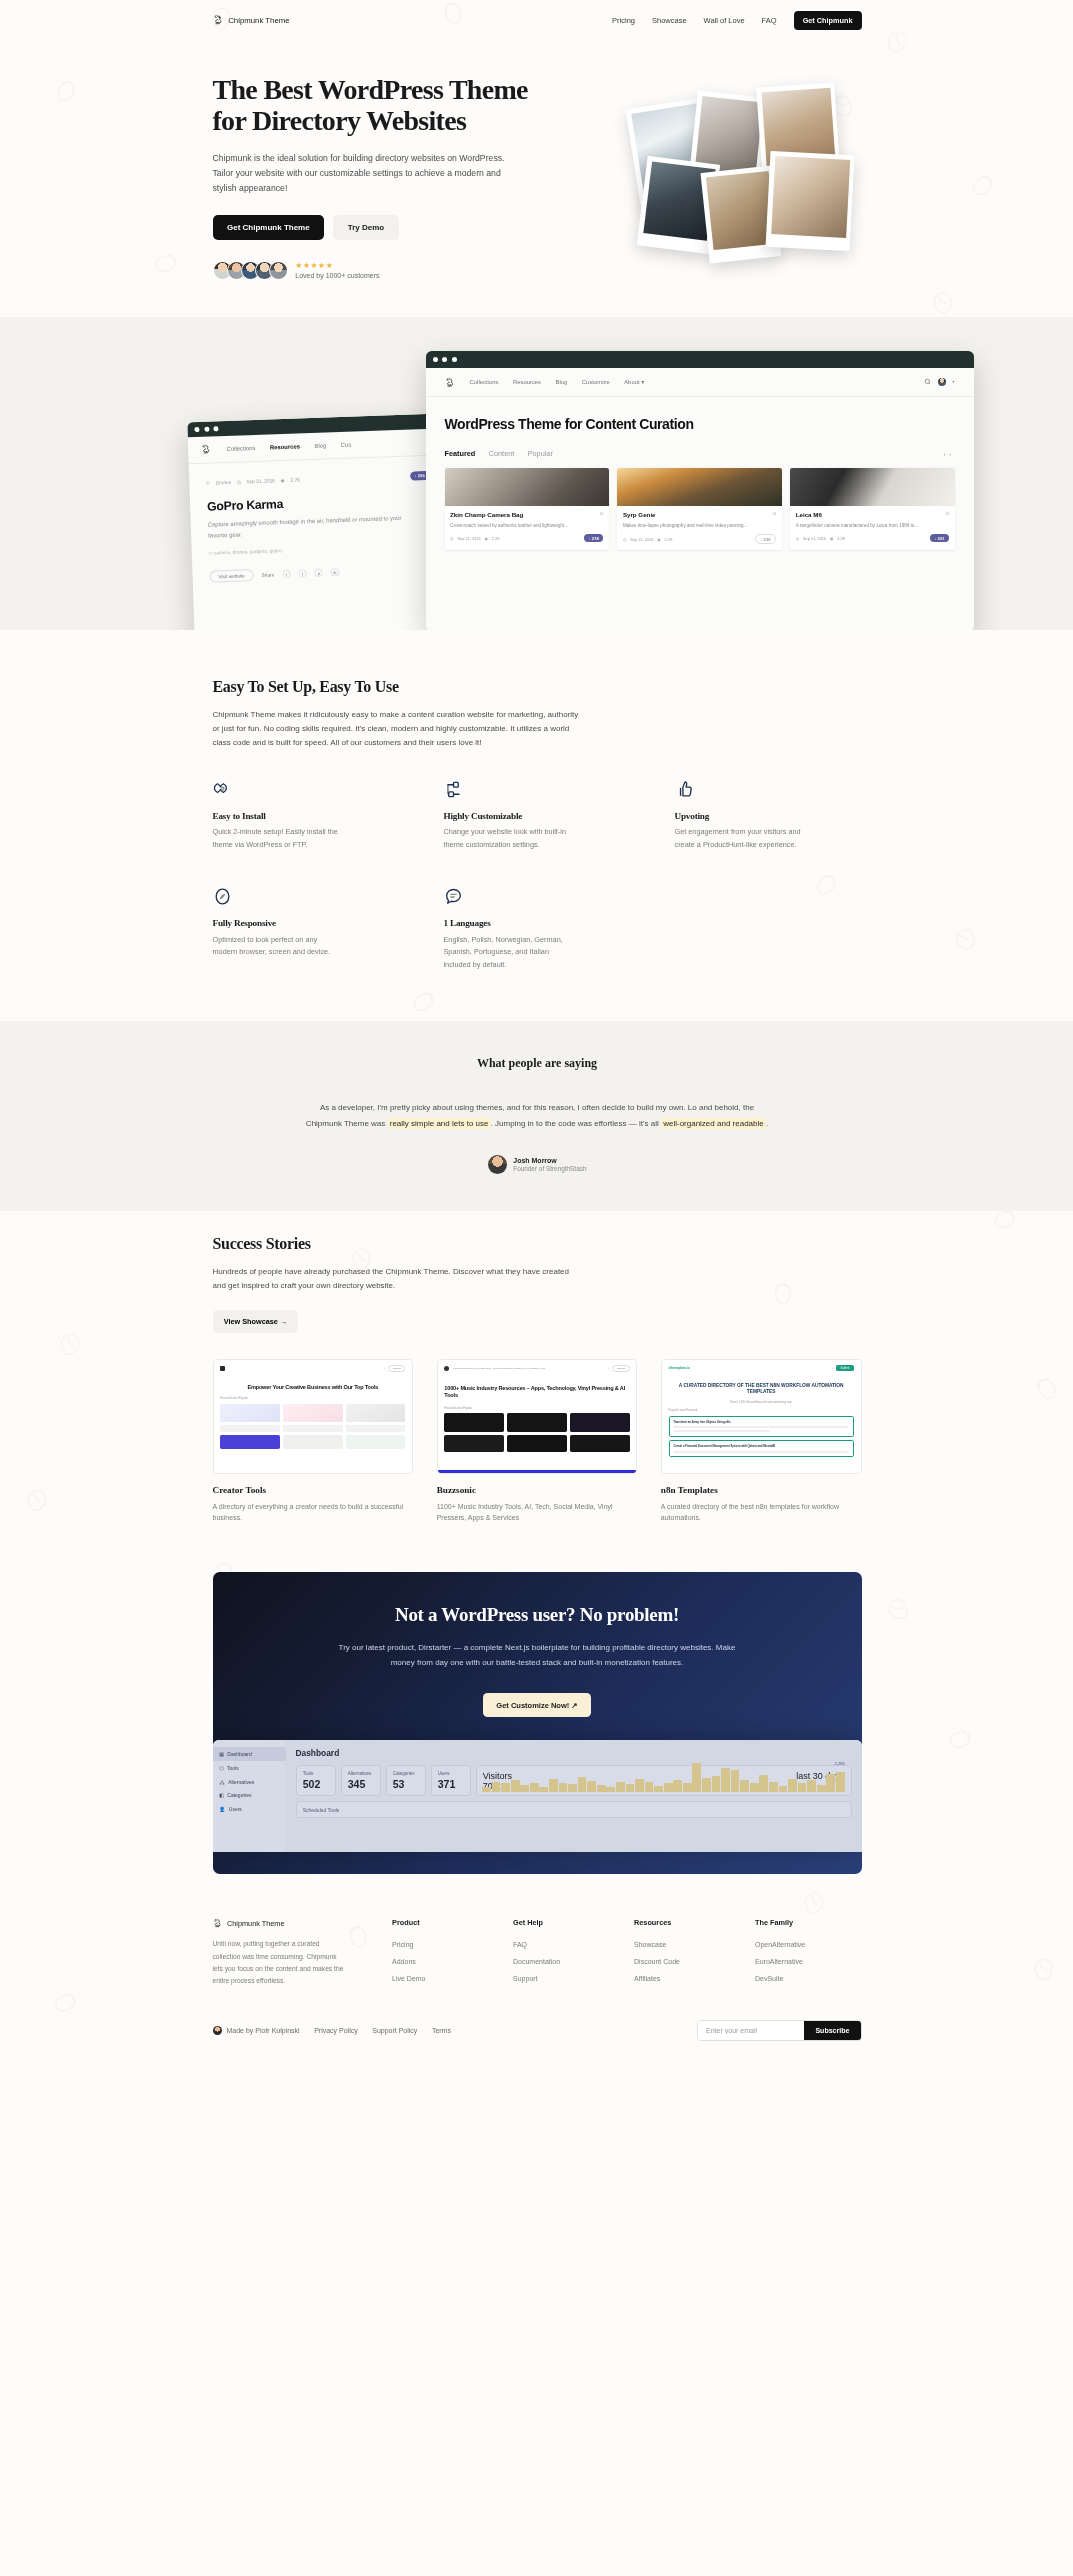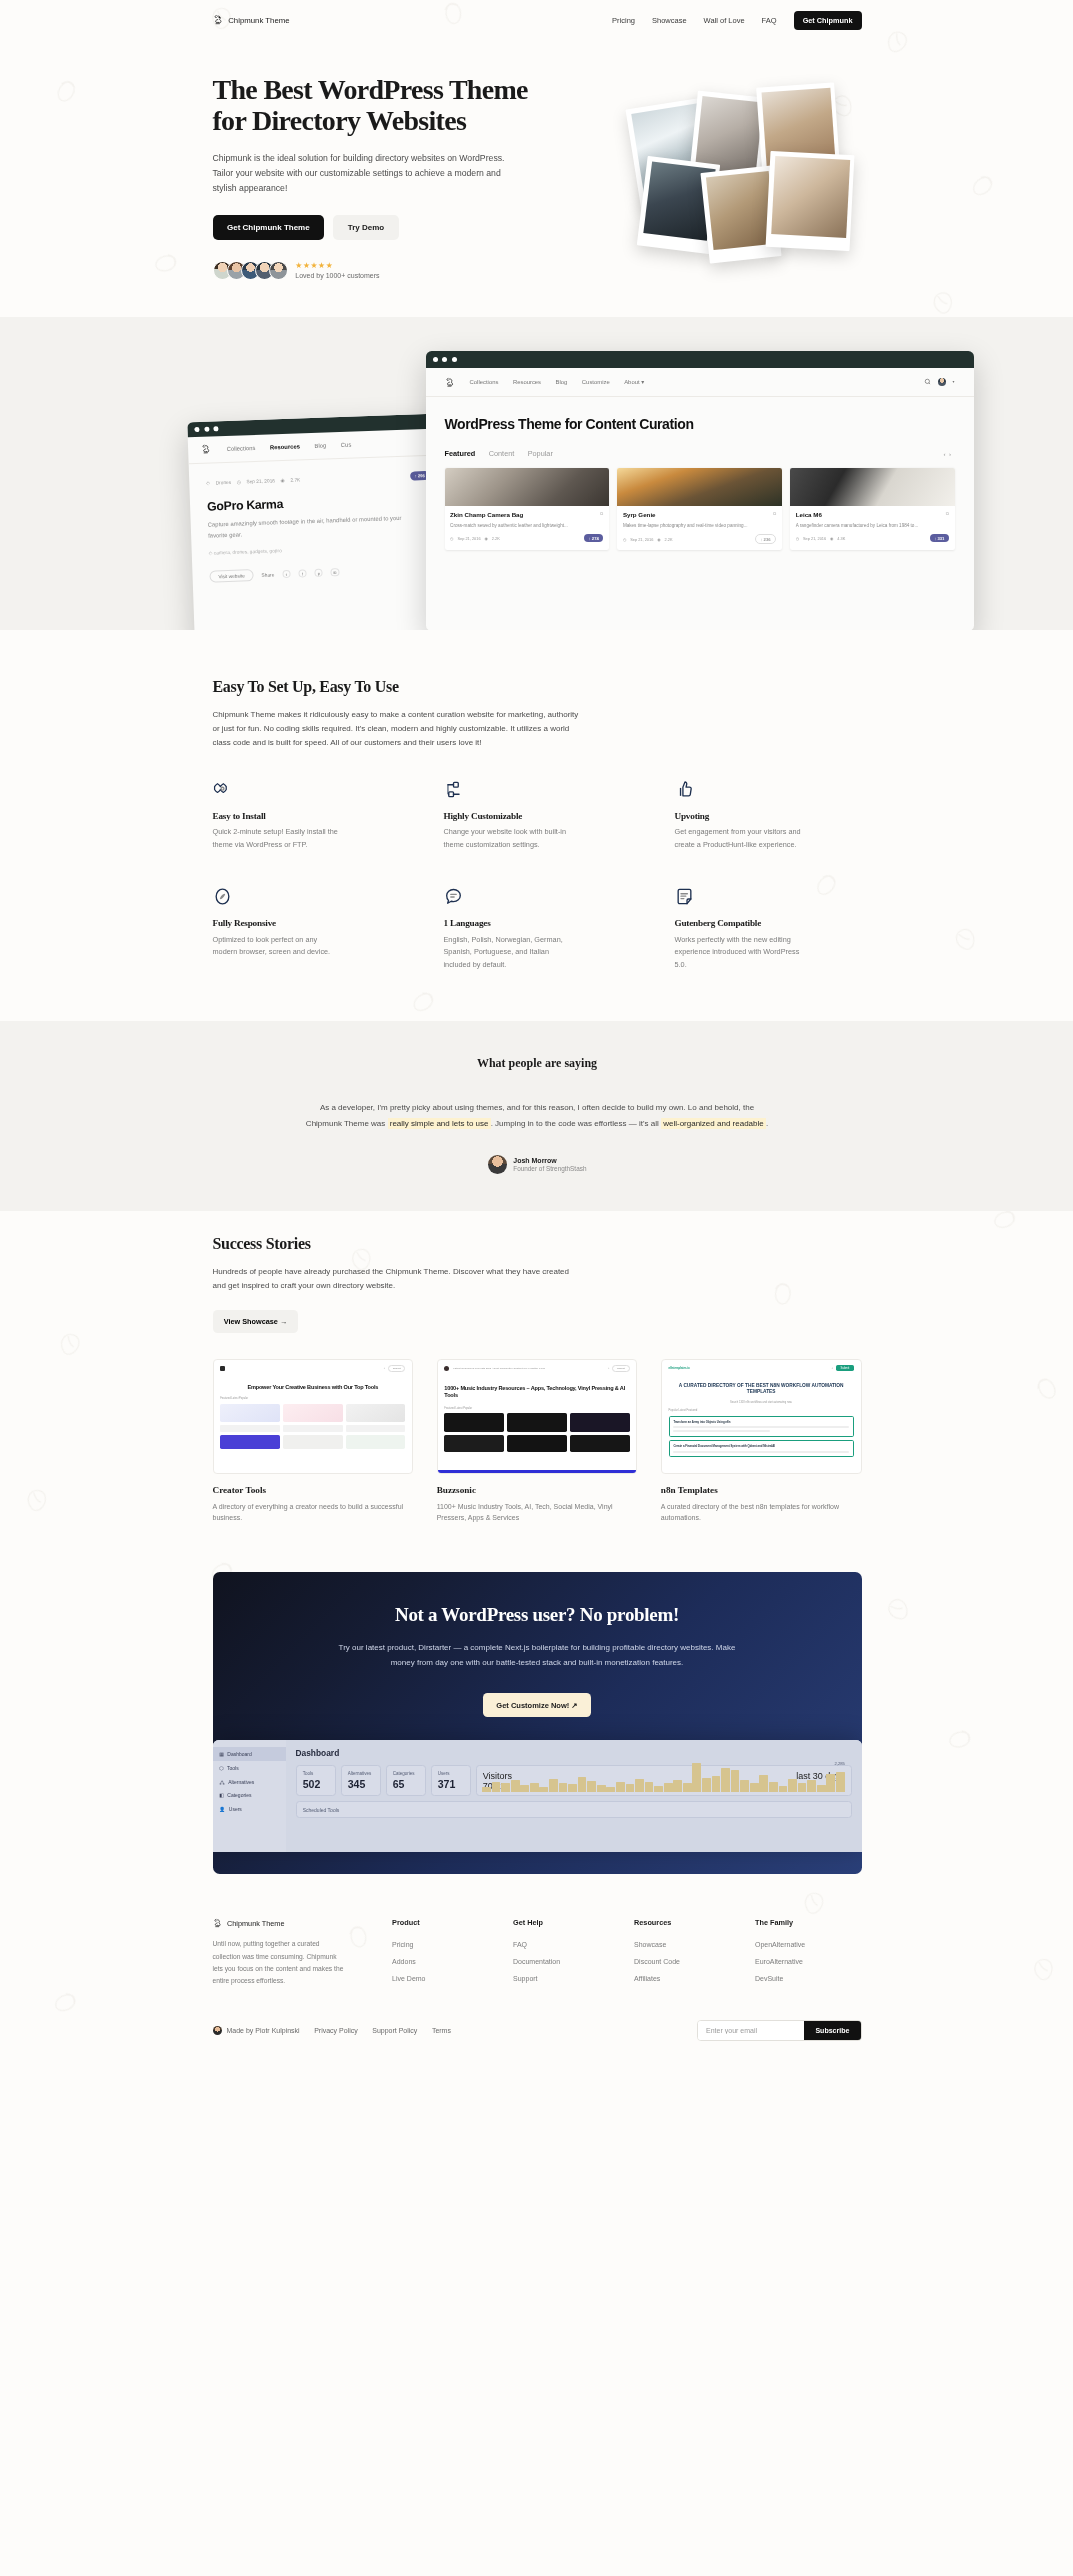--- a/index.html
+++ b/index.html
@@ -452,29 +452,20 @@
 
     <div class="fitem">
       <svg class="ficon" viewBox="0 0 24 24" fill="none" stroke="currentColor" stroke-width="1.7" stroke-linecap="round" stroke-linejoin="round">
         <path d="M12 3.2c4.8 0 8.6 3.3 8.6 7.6S16.8 18.4 12 18.4c-1 0-2-.15-2.9-.4L4.6 20.5l1.1-3.4C4 15.7 3.4 13.6 3.4 10.8c0-4.3 3.8-7.6 8.6-7.6z"></path>
         <path d="M8.6 9.4h6.8M8.6 12.6h4.2" stroke="#8a8a8a"></path>
       </svg>
       <h3>1 Languages</h3>
       <p>English, Polish, Norwegian, German, Spanish, Portuguese, and Italian included by default.</p>
     </div>
 
-    <div class="fitem">
-      <svg class="ficon" viewBox="0 0 24 24" fill="none" stroke="currentColor" stroke-width="1.7" stroke-linecap="round" stroke-linejoin="round">
-        <path d="M4 4.8A1.8 1.8 0 0 1 5.8 3h12.4A1.8 1.8 0 0 1 20 4.8v10.4L15.2 21H5.8A1.8 1.8 0 0 1 4 19.2V4.8z"></path>
-        <path d="M15.2 21v-4.2a1.6 1.6 0 0 1 1.6-1.6H20"></path>
-        <path d="M7.6 8.5h8M7.6 11.6h6M7.6 14.6h3.6" stroke="#8a8a8a"></path>
-      </svg>
-      <h3>Gutenberg Compatible</h3>
-      <p>Works perfectly with the new editing experience introduced with WordPress 5.0.</p>
-    </div>
 
   </div>
 </section>
 
 <section class="quote-sec">
   <div class="wrapN">
     <h2 class="qh">What people are saying</h2>
     <div class="qtext">
       <span>As a developer, I'm pretty picky about using themes, and for this reason, I often decide to build my own. Lo and behold, the Chipmunk Theme was</span>
       <span class="hl">really simple and lets to use</span><span>. Jumping in to the code was effortless — it's all</span>
@@ -613,21 +604,21 @@
         <div class="dstat">
             <div class="l">Tools</div>
             <div class="v">502</div>
           </div>
         <div class="dstat">
             <div class="l">Alternatives</div>
             <div class="v">345</div>
           </div>
         <div class="dstat">
             <div class="l">Categories</div>
-            <div class="v">65</div>
+            <div class="v">53</div>
           </div>
         <div class="dstat">
             <div class="l">Users</div>
             <div class="v">371</div>
           </div>
         <div class="dvis">
           <div style="display:flex;align-items:baseline">
             <span class="l">Visitors</span>
             <span class="l" style="margin-left:auto">last 30 days</span>
           </div>

